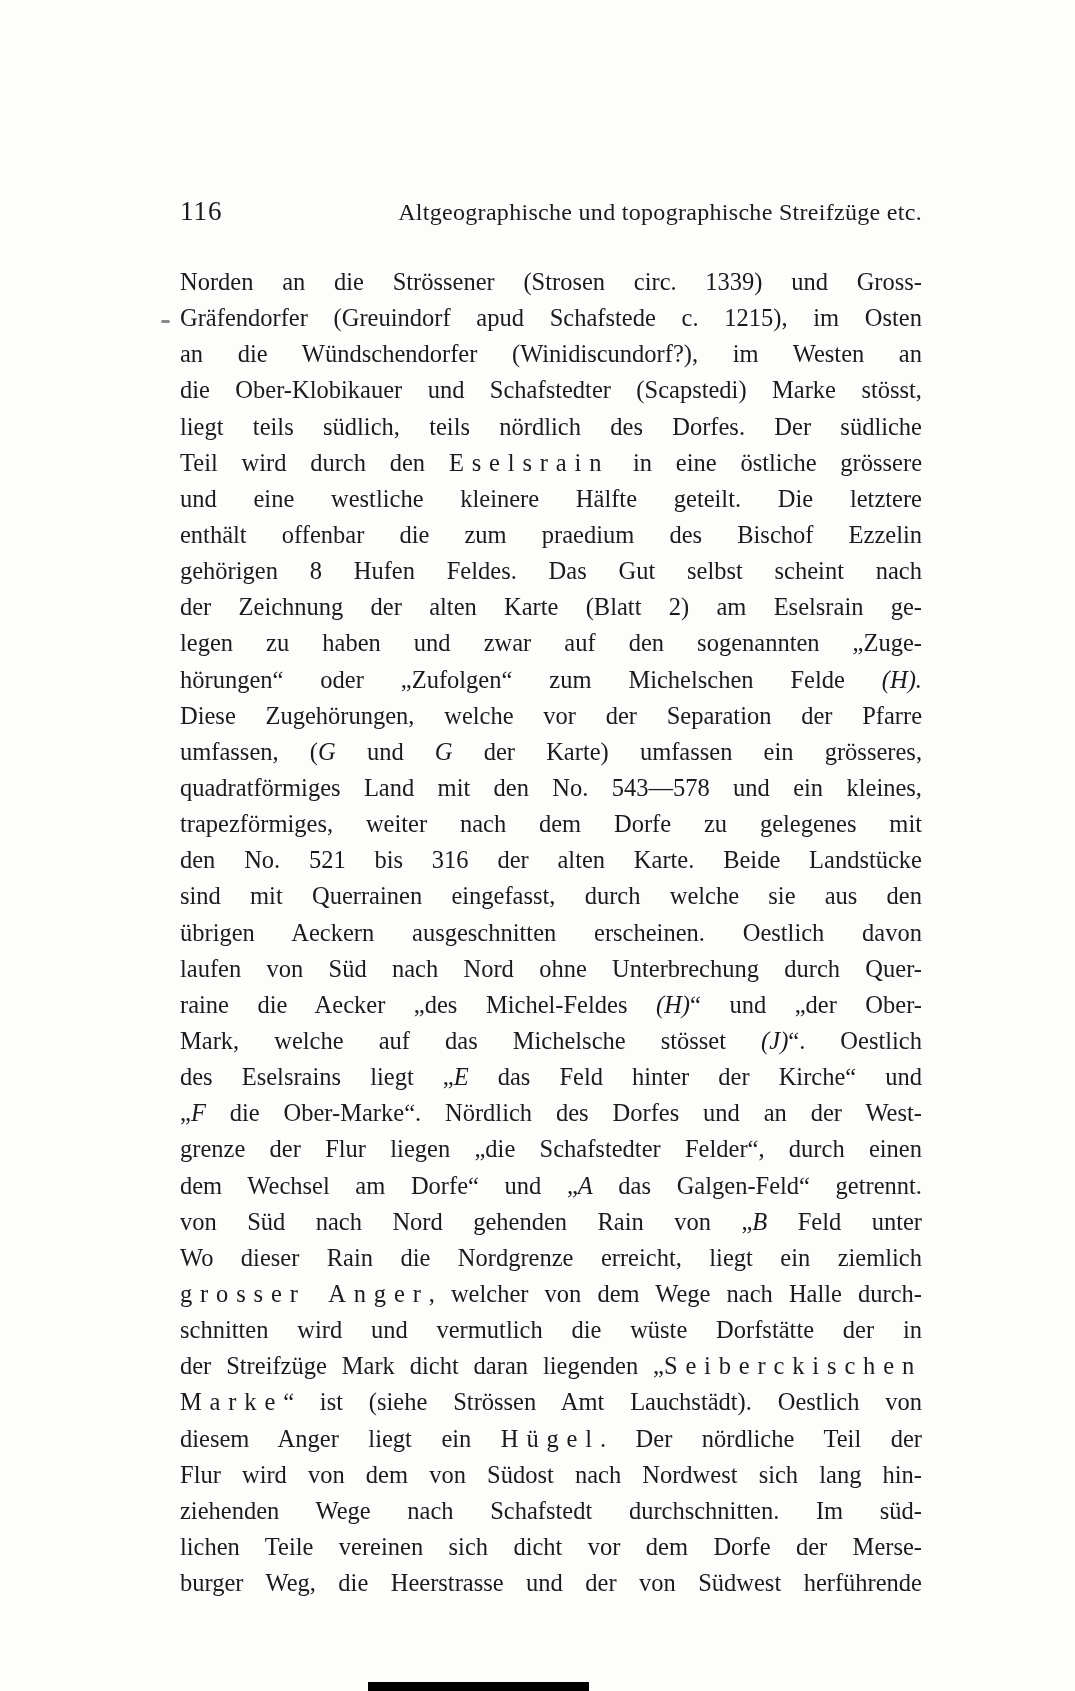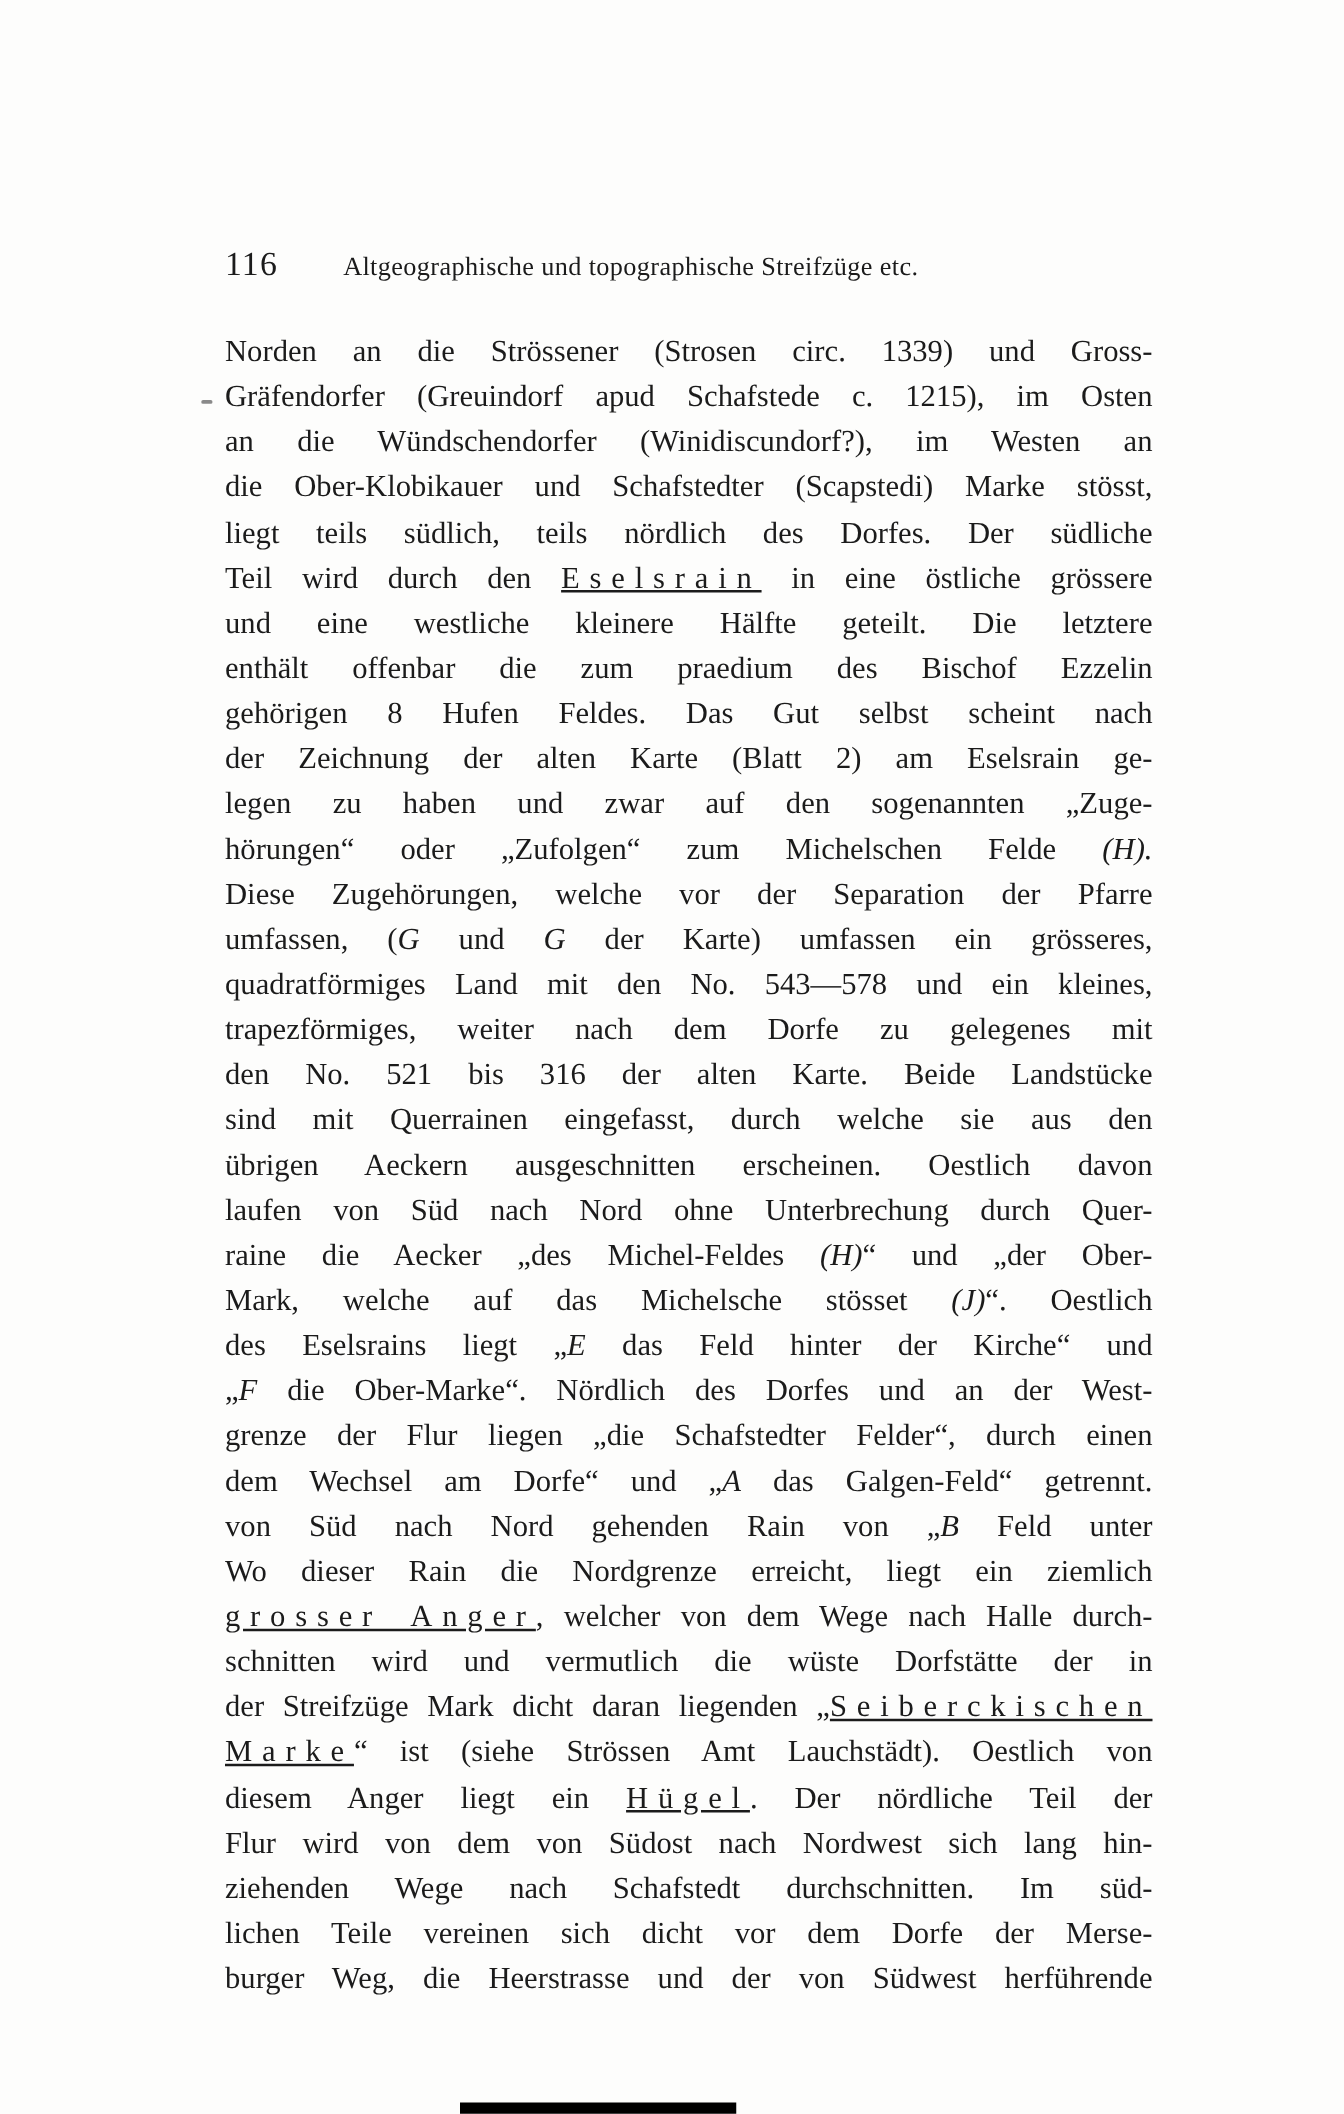--- a/index.html
+++ b/index.html
@@ -12,48 +12,49 @@
     font-family: "Liberation Serif", "DejaVu Serif", serif;
     overflow: hidden;
   }
   .page-header {
     position: absolute;
     top: 196px;
     left: 180px;
     width: 742px;
     display: flex;
     align-items: baseline;
+    justify-content: space-between;
   }
   .page-number {
     font-size: 27px;
     letter-spacing: 1px;
   }
   .header-title {
-    font-size: 21px;
+    font-size: 24px;
     margin-left: 52px;
     letter-spacing: 0.3px;
   }
   .body-text {
     position: absolute;
     top: 264px;
     left: 180px;
     width: 742px;
   }
   .line {
     font-size: 24.5px;
     line-height: 36.15px;
     text-align: justify;
     text-align-last: justify;
     height: 36.15px;
     white-space: nowrap;
     
   }
   .line span { white-space: normal; }
   .it { font-style: italic; }
-  .sp { letter-spacing: 0.32em; text-decoration: underline; }
+  .sp { letter-spacing: 0.32em; }
   .margin-mark {
     position: absolute;
     left: 161px;
     top: 320px;
     width: 9px;
     height: 3px;
     background: #8a8a8a;
     border-radius: 2px;
   }
   .scan-artifact-bar {

